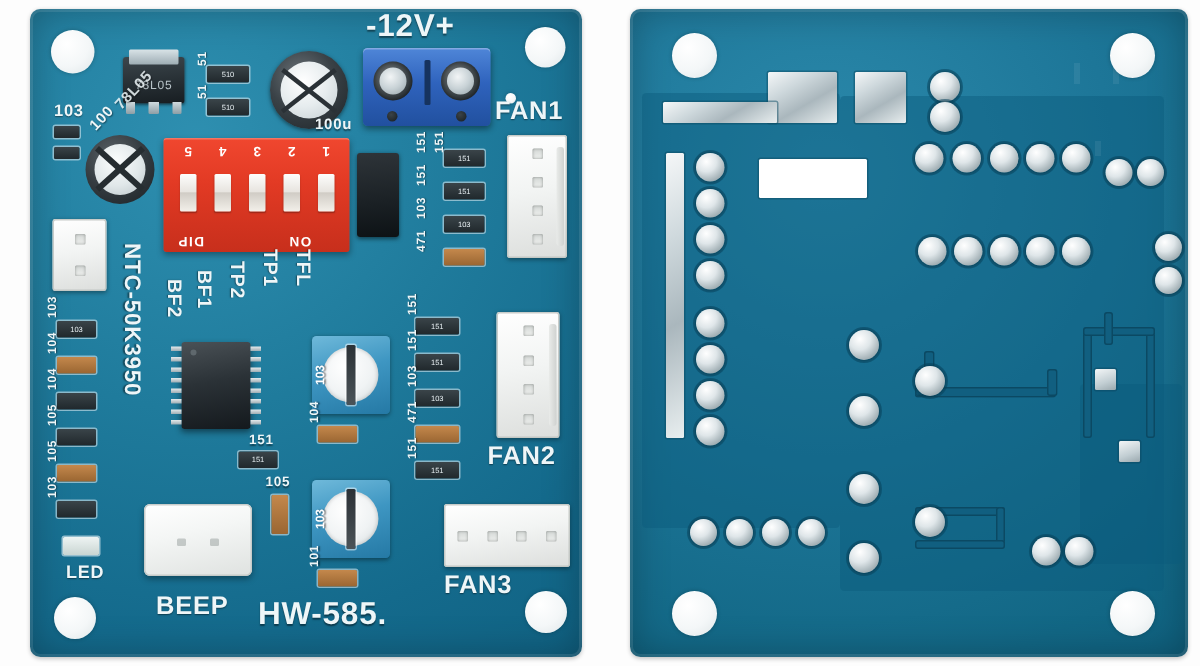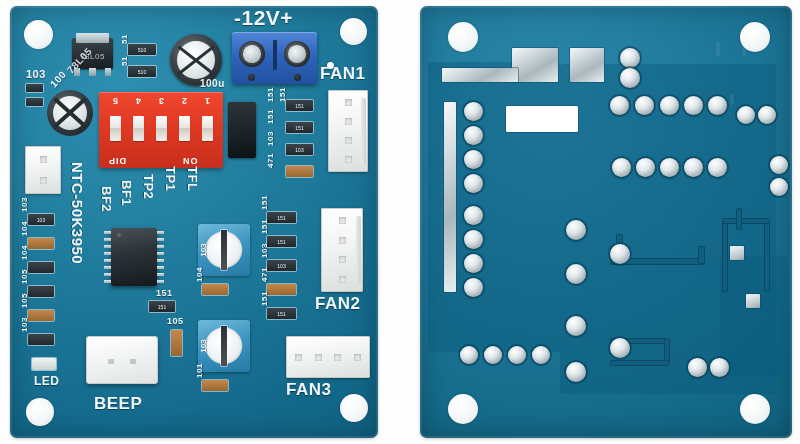--- a/index.html
+++ b/index.html
@@ -6,21 +6,21 @@
   body{width:800px;height:444px;overflow:hidden;font-family:"Liberation Sans",sans-serif;}
   .stage{position:relative;width:800px;height:444px;background:#fdfdfd;}
 
   
   .board{position:absolute;border-radius:7px;
     background:
       radial-gradient(130% 110% at 30% 20%, #2e8fb0 0%, #1f7b9c 38%, #146a8c 70%, #0e5e7e 100%);
     box-shadow:inset 0 0 26px rgba(0,0,0,.28), 0 1px 3px rgba(0,0,0,.22);}
   .board:after{content:"";position:absolute;inset:0;border-radius:7px;
     box-shadow:inset 0 0 0 2px rgba(255,255,255,.10);pointer-events:none;}
-  #front-board{left:10px;top:6px;width:368px;height:432px;}
+  #front-board{left:20px;top:6px;width:368px;height:432px;}
   #back-board{left:420px;top:6px;width:372px;height:432px;
     background:radial-gradient(130% 110% at 35% 25%, #2b89ab 0%, #1d7698 40%, #126785 72%, #0c5a79 100%);}
 
   .hole{position:absolute;border-radius:50%;
     background:radial-gradient(circle at 36% 32%, #ffffff 0%, #f4f7f8 55%, #dfe6e8 100%);
     box-shadow:0 0 3px rgba(0,0,0,.25);}
 
   
   .silk{position:absolute;color:#eef6f8;font-family:"Liberation Sans",sans-serif;
     font-weight:700;letter-spacing:.5px;white-space:nowrap;
@@ -336,20 +336,21 @@
 
     <div id="status-led" style="left:22px;top:352px;width:24px;height:12px;"></div>
     <div class="silk" style="left:24px;top:368px;font-size:12px;">LED</div>
 
     <div id="buzzer" style="left:76px;top:330px;width:72px;height:48px;">
       <div class="mark" style="left:22px;"></div>
       <div class="mark" style="left:44px;"></div>
     </div>
     <div class="silk" style="left:84px;top:388px;font-size:17px;">BEEP</div>
 
+    <div class="silk" style="left:152px;top:392px;font-size:21px;">HW-585.</div>
 
     <div class="trimpot" style="left:188px;top:218px;width:52px;height:52px;">
       <div class="dial"></div>
         <div class="screwline"></div>
       <div class="lbl">103</div>
     </div>
     <div class="silk" style="left:185px;top:276px;font-size:8px;transform:rotate(-90deg);transform-origin:0 0;">104</div>
     <div class="res tan" style="left:192px;top:278px;width:26px;height:11px;"></div>
 
     <div class="trimpot" style="left:188px;top:314px;width:52px;height:52px;">

